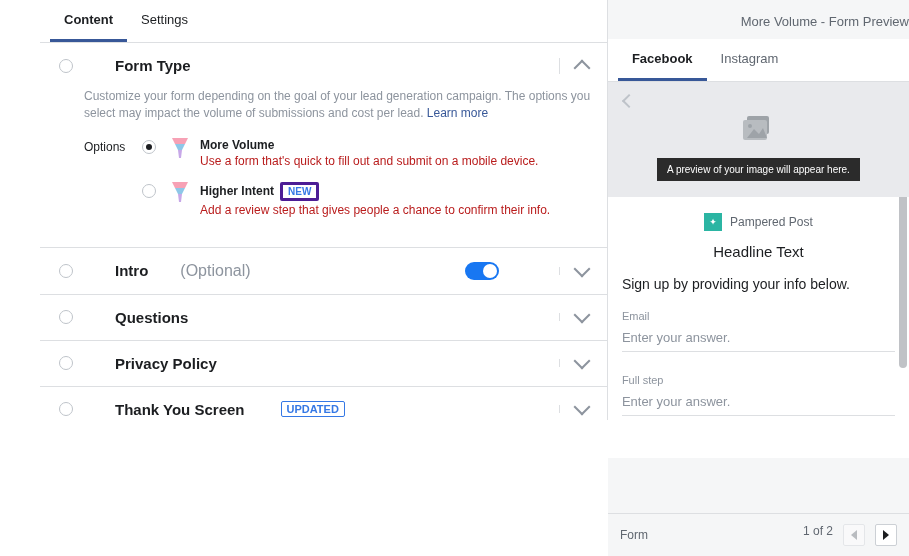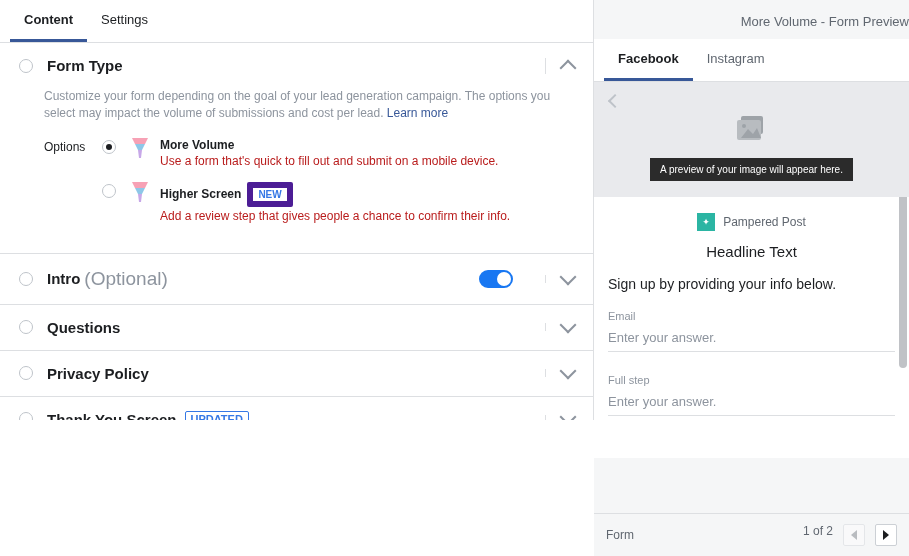--- a/index.html
+++ b/index.html
@@ -1,49 +1,49 @@
 <!DOCTYPE html>
 <html><head>
 <meta charset="utf-8">
 <style>
 * { box-sizing: border-box; margin: 0; padding: 0; }
 body { font-family: Helvetica, Arial, sans-serif; font-size: 13px; color: #1c1e21; background: #fff; width: 909px; height: 556px; overflow: hidden; display: flex; }
-.left-panel { width: 594px; height: 420px; overflow-y: auto; border-right: 1px solid #dddfe2; }
+.left-panel { width: 594px; height: 420px; overflow-y: auto; border-right: 1px solid #dddfe2; margin-left: 40px; }
 .right-panel { width: 315px; height: 556px; background: #f5f6f7; display: flex; flex-direction: column; position: relative; }
 
 
 .tabs { display: flex; border-bottom: 1px solid #dddfe2; padding: 0 10px; }
 .tab { padding: 12px 14px; cursor: pointer; font-size: 13px; color: #1c1e21; border-bottom: 3px solid transparent; }
 .tab.active { font-weight: 600; border-bottom-color: #385898; color: #1c1e21; }
 
 
 .section { border-bottom: 1px solid #dddfe2; }
-.section-header { display: flex; align-items: center; padding: 14px 19px; cursor: pointer; }
+.section-header { display: flex; align-items: center; padding: 14px 19px; cursor: pointer; gap: 28px; }
 .section-radio { width: 14px; height: 14px; border: 1px solid #bec3c9; border-radius: 50%; margin-right: 14px; flex-shrink: 0; }
 .section-title { font-weight: 700; font-size: 15px; color: #1c1e21; }
-.section-optional { font-weight: 400; color: #8d949e; margin-left: 4px; font-size: 19px; }
+.section-optional { font-weight: 400; color: #8d949e; margin-left: 4px; font-size: 16px; }
 .section-spacer { flex: 1; }
 .section-toggle-wrap { border-left: 1px solid #dddfe2; padding-left: 16px; margin-left: 16px; display: flex; align-items: center; }
 .chevron { width: 12px; height: 12px; border-right: 2px solid #8d949e; border-bottom: 2px solid #8d949e; transform: rotate(45deg); margin-top: -4px; }
 .chevron.up { transform: rotate(-135deg); margin-top: 4px; }
 
 
 .section-body { padding: 0 16px 16px 44px; }
 .section-desc { color: #8d949e; font-size: 12px; line-height: 1.4; margin-bottom: 16px; }
 .section-desc a { color: #385898; text-decoration: none; }
 .options-row { display: flex; align-items: flex-start; margin-bottom: 14px; }
 .options-label { font-size: 12px; color: #1c1e21; width: 58px; flex-shrink: 0; padding-top: 2px; }
 .option-radio { width: 14px; height: 14px; border: 1px solid #bec3c9; border-radius: 50%; margin-right: 14px; flex-shrink: 0; margin-top: 2px; display: flex; align-items: center; justify-content: center; }
 .option-radio.selected::after { content: ''; width: 6px; height: 6px; border-radius: 50%; background: #1c1e21; }
 .option-icon { width: 20px; height: 24px; margin-right: 10px; flex-shrink: 0; }
 .option-content { flex: 1; }
 .option-title { font-weight: 700; font-size: 12px; color: #1c1e21; display: flex; align-items: center; gap: 6px; }
 .option-sub { font-size: 12px; color: #b91c1c; margin-top: 2px; }
 .badge { display: inline-block; font-size: 10px; font-weight: 600; padding: 1px 5px; border-radius: 2px; }
-.badge.new { color: #3578e5; border: 6px solid #4c1d95; }
+.badge.new { color: #3578e5; border: 3px solid #4c1d95; }
 .badge.updated { color: #3578e5; border: 1px solid #3578e5; font-size: 11px; margin-left: 8px; font-weight: 600; }
 
 
 .toggle { width: 34px; height: 18px; background: #1877f2; border-radius: 10px; position: relative; margin-right: 16px; cursor: pointer; }
 .toggle::after { content: ''; position: absolute; width: 14px; height: 14px; background: #fff; border-radius: 50%; top: 2px; right: 2px; }
 
 
 .preview-title { text-align: right; padding: 14px 0 10px; color: #606770; font-size: 13px; }
 .preview-tabs { display: flex; background: #fff; border-bottom: 1px solid #dddfe2; padding: 0 10px; }
 .preview-tab { padding: 12px 14px; cursor: pointer; font-size: 13px; color: #606770; border-bottom: 3px solid transparent; }
@@ -121,21 +121,21 @@
         <div class="option-radio"></div>
         <div class="option-icon">
           <svg viewBox="0 0 20 24">
               <polygon class="funnel1" points="2,0 18,0 15,6 5,6"></polygon>
               <polygon class="funnel2" points="5,6 15,6 12,12 8,12"></polygon>
               <polygon class="funnel3" points="8,12 12,12 11,20 9,20"></polygon>
             </svg>
         </div>
         <div class="option-content">
           <div class="option-title">
-            <span>Higher Screen</span>
+            <span>Higher Intent</span>
             <span class="badge new">NEW</span>
           </div>
           <div class="option-sub">Add a review step that gives people a chance to confirm their info.</div>
         </div>
       </div>
     </div>
   </div>
 
   <div class="section">
     <div class="section-header">

